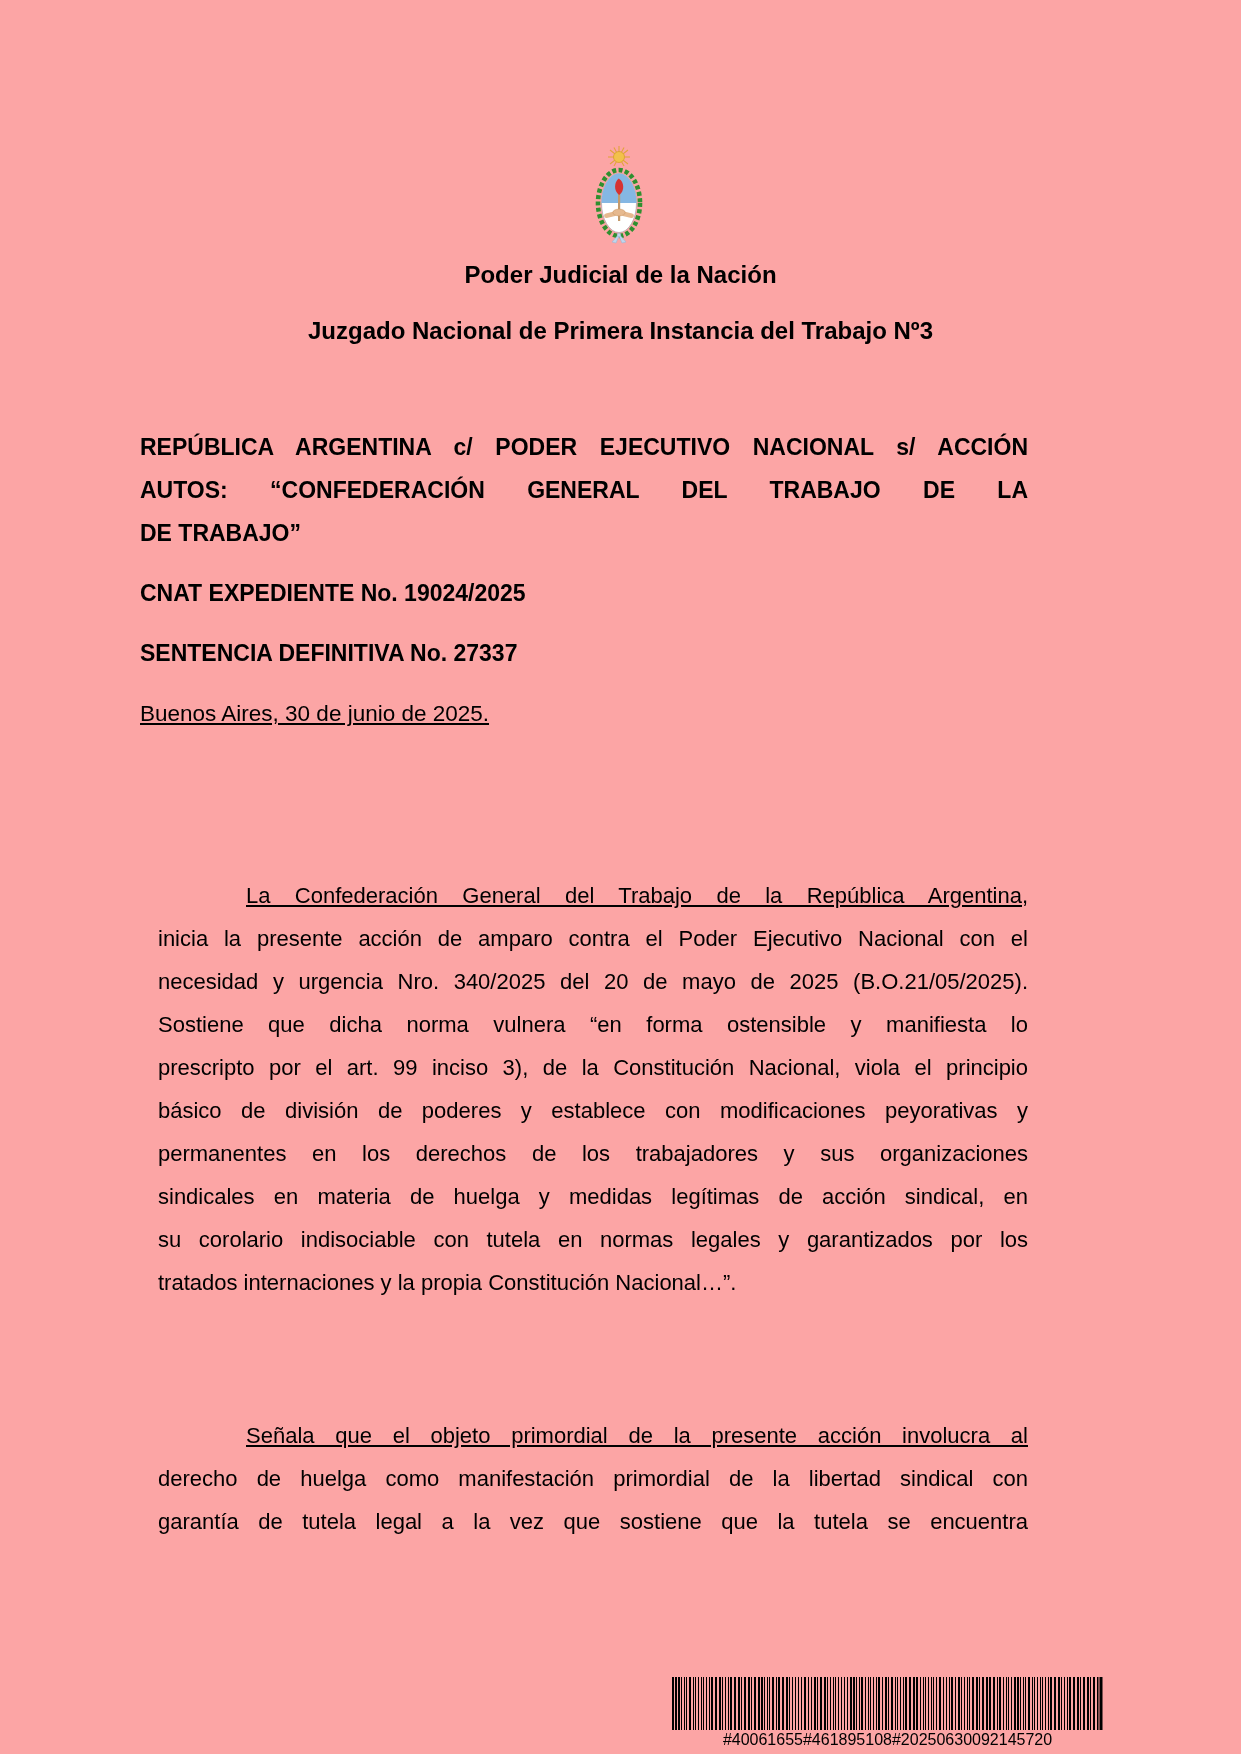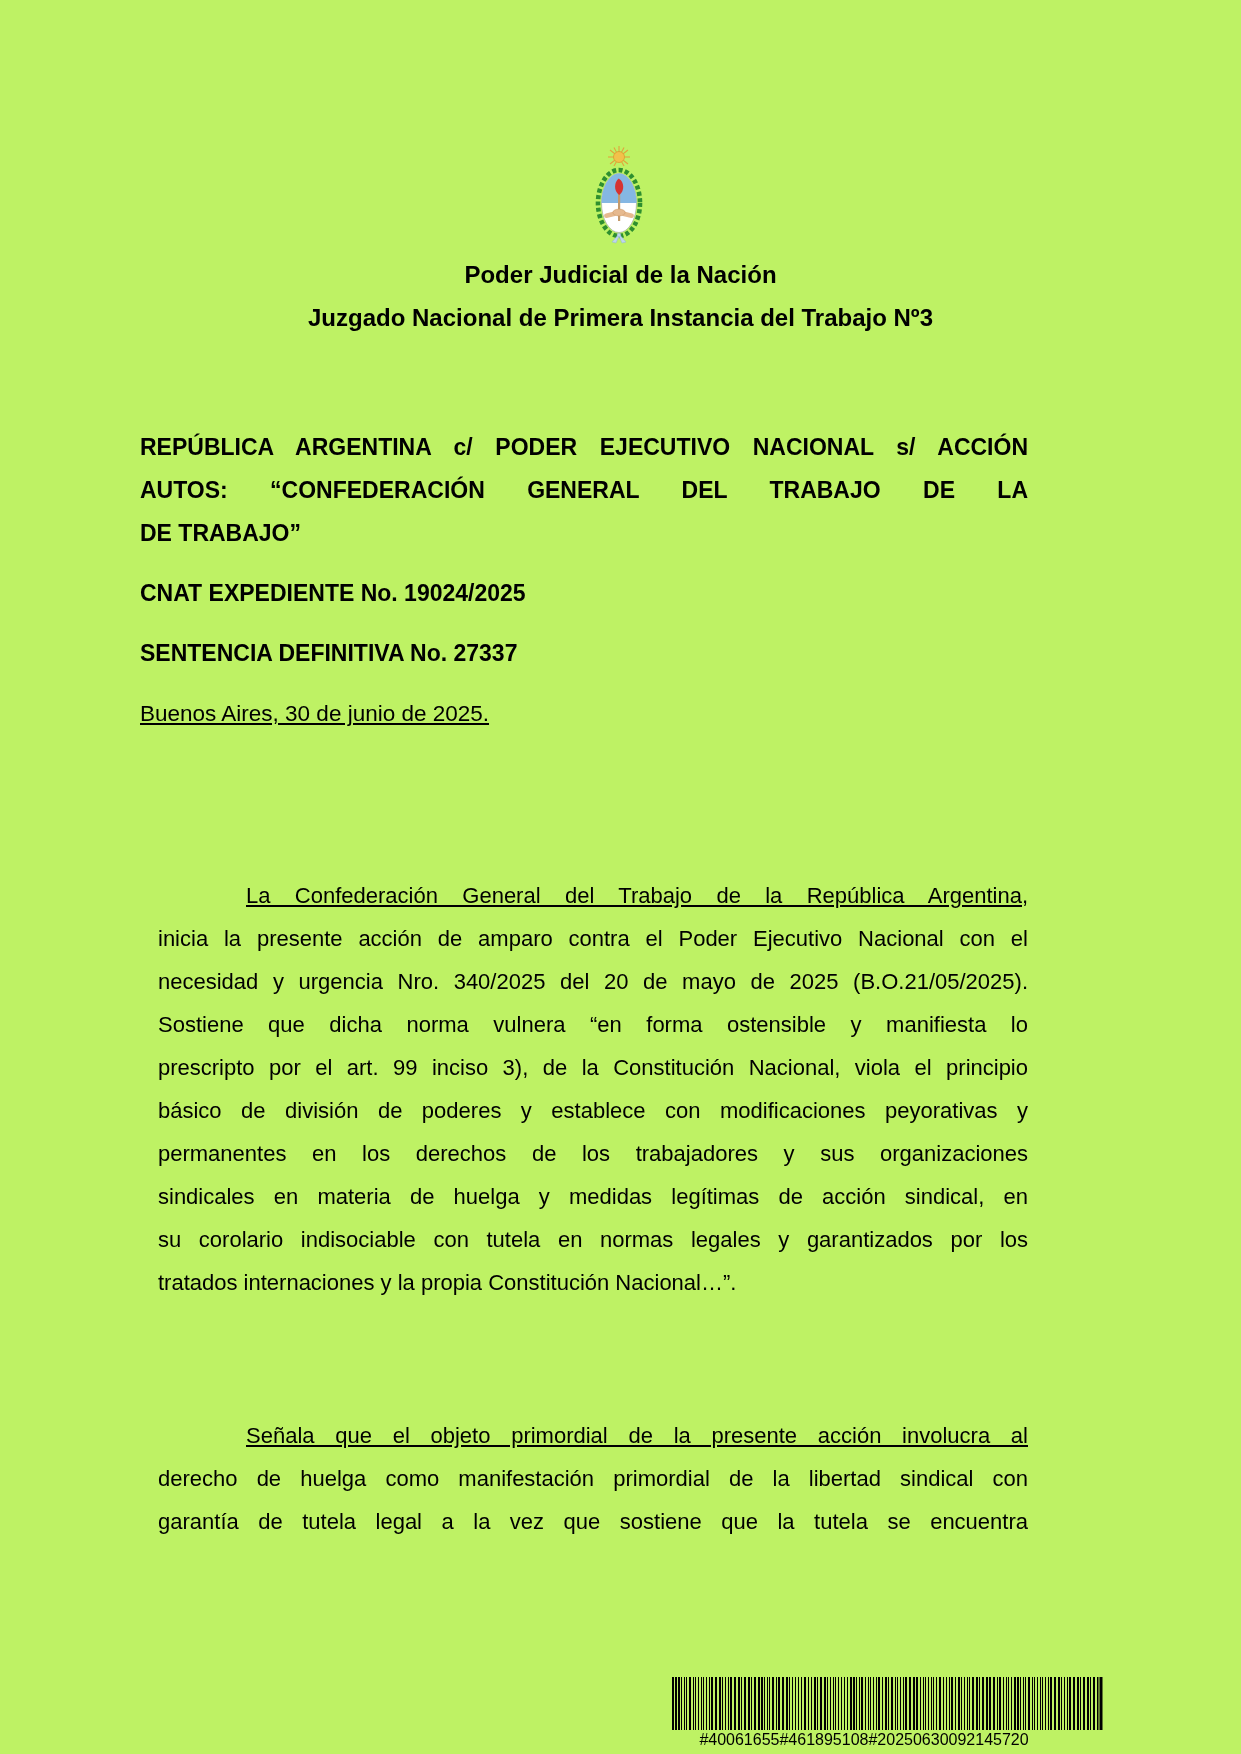--- a/index.html
+++ b/index.html
@@ -1,20 +1,20 @@
 <!DOCTYPE html>
 <html><head>
 <meta charset="utf-8">
 <style>
   html,body { margin:0; padding:0; background:#888; }
   .page {
     position:relative;
     width:1241px; height:1754px;
     margin:0 auto;
-    background:#bef264;
+    background:#fca5a5;
     font-family:"Liberation Sans","DejaVu Sans",sans-serif;
     color:#000;
     overflow:hidden;
   }
   .abs { position:absolute; }
   .centered { left:0; width:1241px; text-align:center; }
   .doc-title   { font-size:24px; font-weight:700; line-height:28px; }
   .doc-subtitle{ font-size:24px; font-weight:700; line-height:28px; }
 
   .caption-block { left:140px; width:888px; font-size:23px; font-weight:700; }
@@ -24,21 +24,21 @@
   .meta-line { left:140px; width:888px; font-size:23px; font-weight:700; line-height:26px; }
   .date-line { left:140px; width:888px; font-size:22.5px; font-weight:400; line-height:26px; }
 
   .section-heading { left:158px; width:870px; font-size:23px; font-weight:700; line-height:26px; }
 
   .para { left:158px; width:870px; font-size:22px; font-weight:400; }
   .para .line { height:43px; line-height:43px; text-align:justify; text-align-last:justify; }
   .para.last-left .line:last-child { text-align-last:left; }
   .para.indent-first .line:first-child { text-indent:88px;text-decoration:underline; }
 
-  .barcode-wrap { left:672px; top:1677px; width:384px; text-align:center; }
+  .barcode-wrap { left:672px; top:1677px; width:431px; text-align:center; }
   .barcode-svg { display:block; width:431px; height:53px; }
   .barcode-label { font-size:16px; line-height:18px; margin-top:1px; white-space:nowrap; color:#000; }
 </style>
 </head>
 <body>
 
 <div class="page">
 
   <svg class="abs" style="left:586px; top:146px;" width="66" height="100" viewBox="0 0 66 100" aria-hidden="true">
 
@@ -74,21 +74,21 @@
     </g>
 
     <g stroke="#8FB4D8" stroke-width="0.5">
       <path d="M33,88 L26,96 L30,97 L33,90 Z" fill="#BFD6EC"></path>
       <path d="M33,88 L40,96 L36,97 L33,90 Z" fill="#BFD6EC"></path>
       <circle cx="33" cy="89" r="1.8" fill="#BFD6EC"></circle>
     </g>
   </svg>
 
   <div class="abs centered doc-title" style="top:261px;">Poder Judicial de la Nación</div>
-  <div class="abs centered doc-subtitle" style="top:304px;">Juzgado Nacional de Primera Instancia del Trabajo Nº3</div>
+  <div class="abs centered doc-subtitle" style="top:317px;">Juzgado Nacional de Primera Instancia del Trabajo Nº3</div>
 
   <div class="abs caption-block" style="top:426px;">
       <div class="line">REPÚBLICA ARGENTINA c/ PODER EJECUTIVO NACIONAL s/ ACCIÓN</div>
       <div class="line">AUTOS: “CONFEDERACIÓN GENERAL DEL TRABAJO DE LA</div>
       <div class="line">DE TRABAJO”</div>
     </div>
 
   <div class="abs meta-line" style="top:580px;">CNAT EXPEDIENTE No. 19024/2025</div>
   <div class="abs meta-line" style="top:640px;">SENTENCIA DEFINITIVA No. 27337</div>
   <div class="abs date-line" style="top:701px;text-decoration:underline;">Buenos Aires, 30 de junio de 2025.</div>

